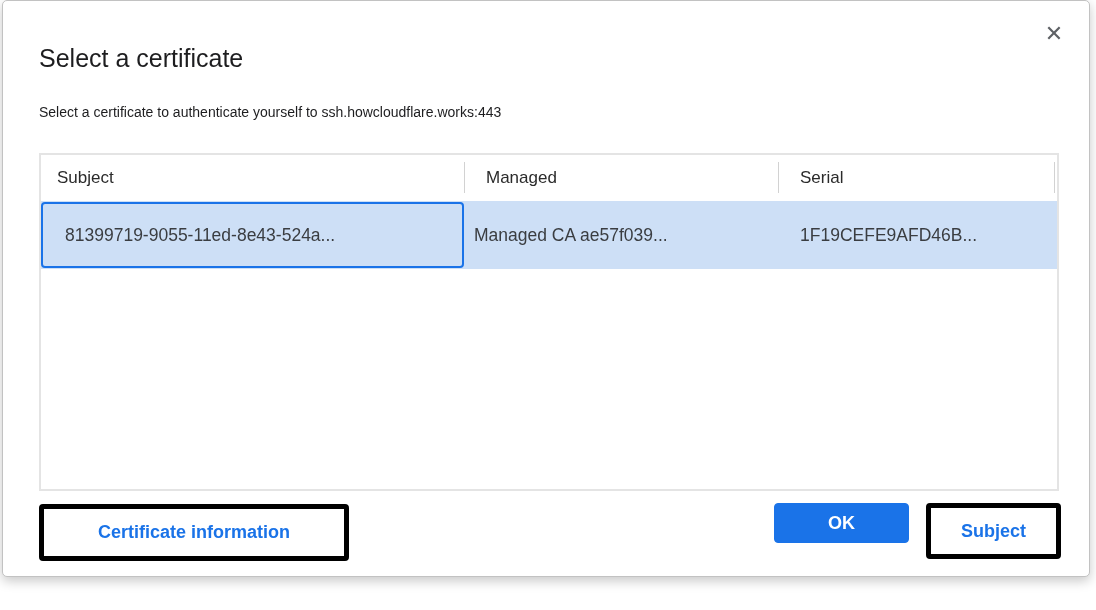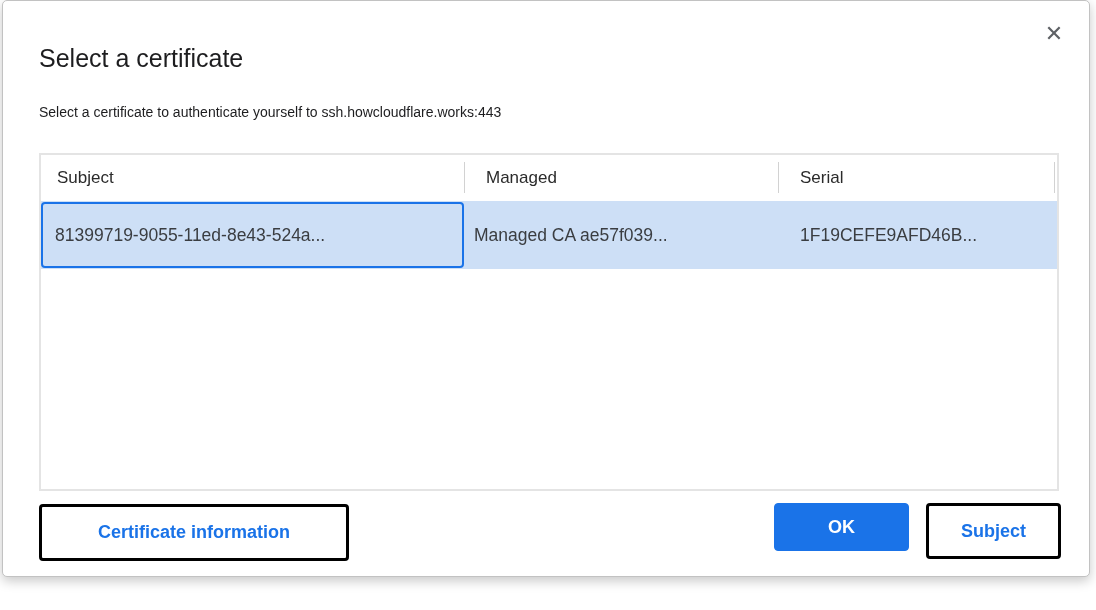--- a/index.html
+++ b/index.html
@@ -104,21 +104,21 @@
     color: #3a3d41;
     cursor: pointer;
   }
   .td {
     box-sizing: border-box;
     display: flex;
     align-items: center;
     white-space: nowrap;
     overflow: hidden;
   }
-  .td-subject { width: 423px; padding-left: 14px; position: relative; }
+  .td-subject { width: 423px; padding-left: 24px; position: relative; }
   .td-issuer  { width: 314px; padding-left: 10px; }
   .td-serial  { flex: 1;      padding-left: 22px; }
 
   .focus-ring {
     position: absolute;
     left: 0;
     top: 1px;
     width: 423px;
     height: 66px;
     box-sizing: border-box;
@@ -134,30 +134,30 @@
     align-items: center;
     justify-content: center;
     border-radius: 4px;
     font-size: 18px;
     font-weight: 600;
     cursor: pointer;
     user-select: none;
   }
   .btn-outline {
     background: #ffffff;
-    border: 3px solid #000000;
+    border: 5px solid #000000;
     color: #1a73e8;
   }
   .btn-primary {
     background: #1a73e8;
     border: 1px solid #1a73e8;
     color: #ffffff;
   }
   .btn-cert-info { left: 36px;  top: 503px; width: 310px; height: 57px; }
-  .btn-ok        { left: 771px; top: 502px; width: 135px; height: 48px; }
+  .btn-ok        { left: 771px; top: 502px; width: 135px; height: 40px; }
   .btn-cancel    { left: 923px; top: 502px; width: 135px; height: 56px; }
 </style>
 </head>
 <body>
 
 <div class="stage">
   <div class="dialog">
 
     <div class="close-btn">✕</div>
 

